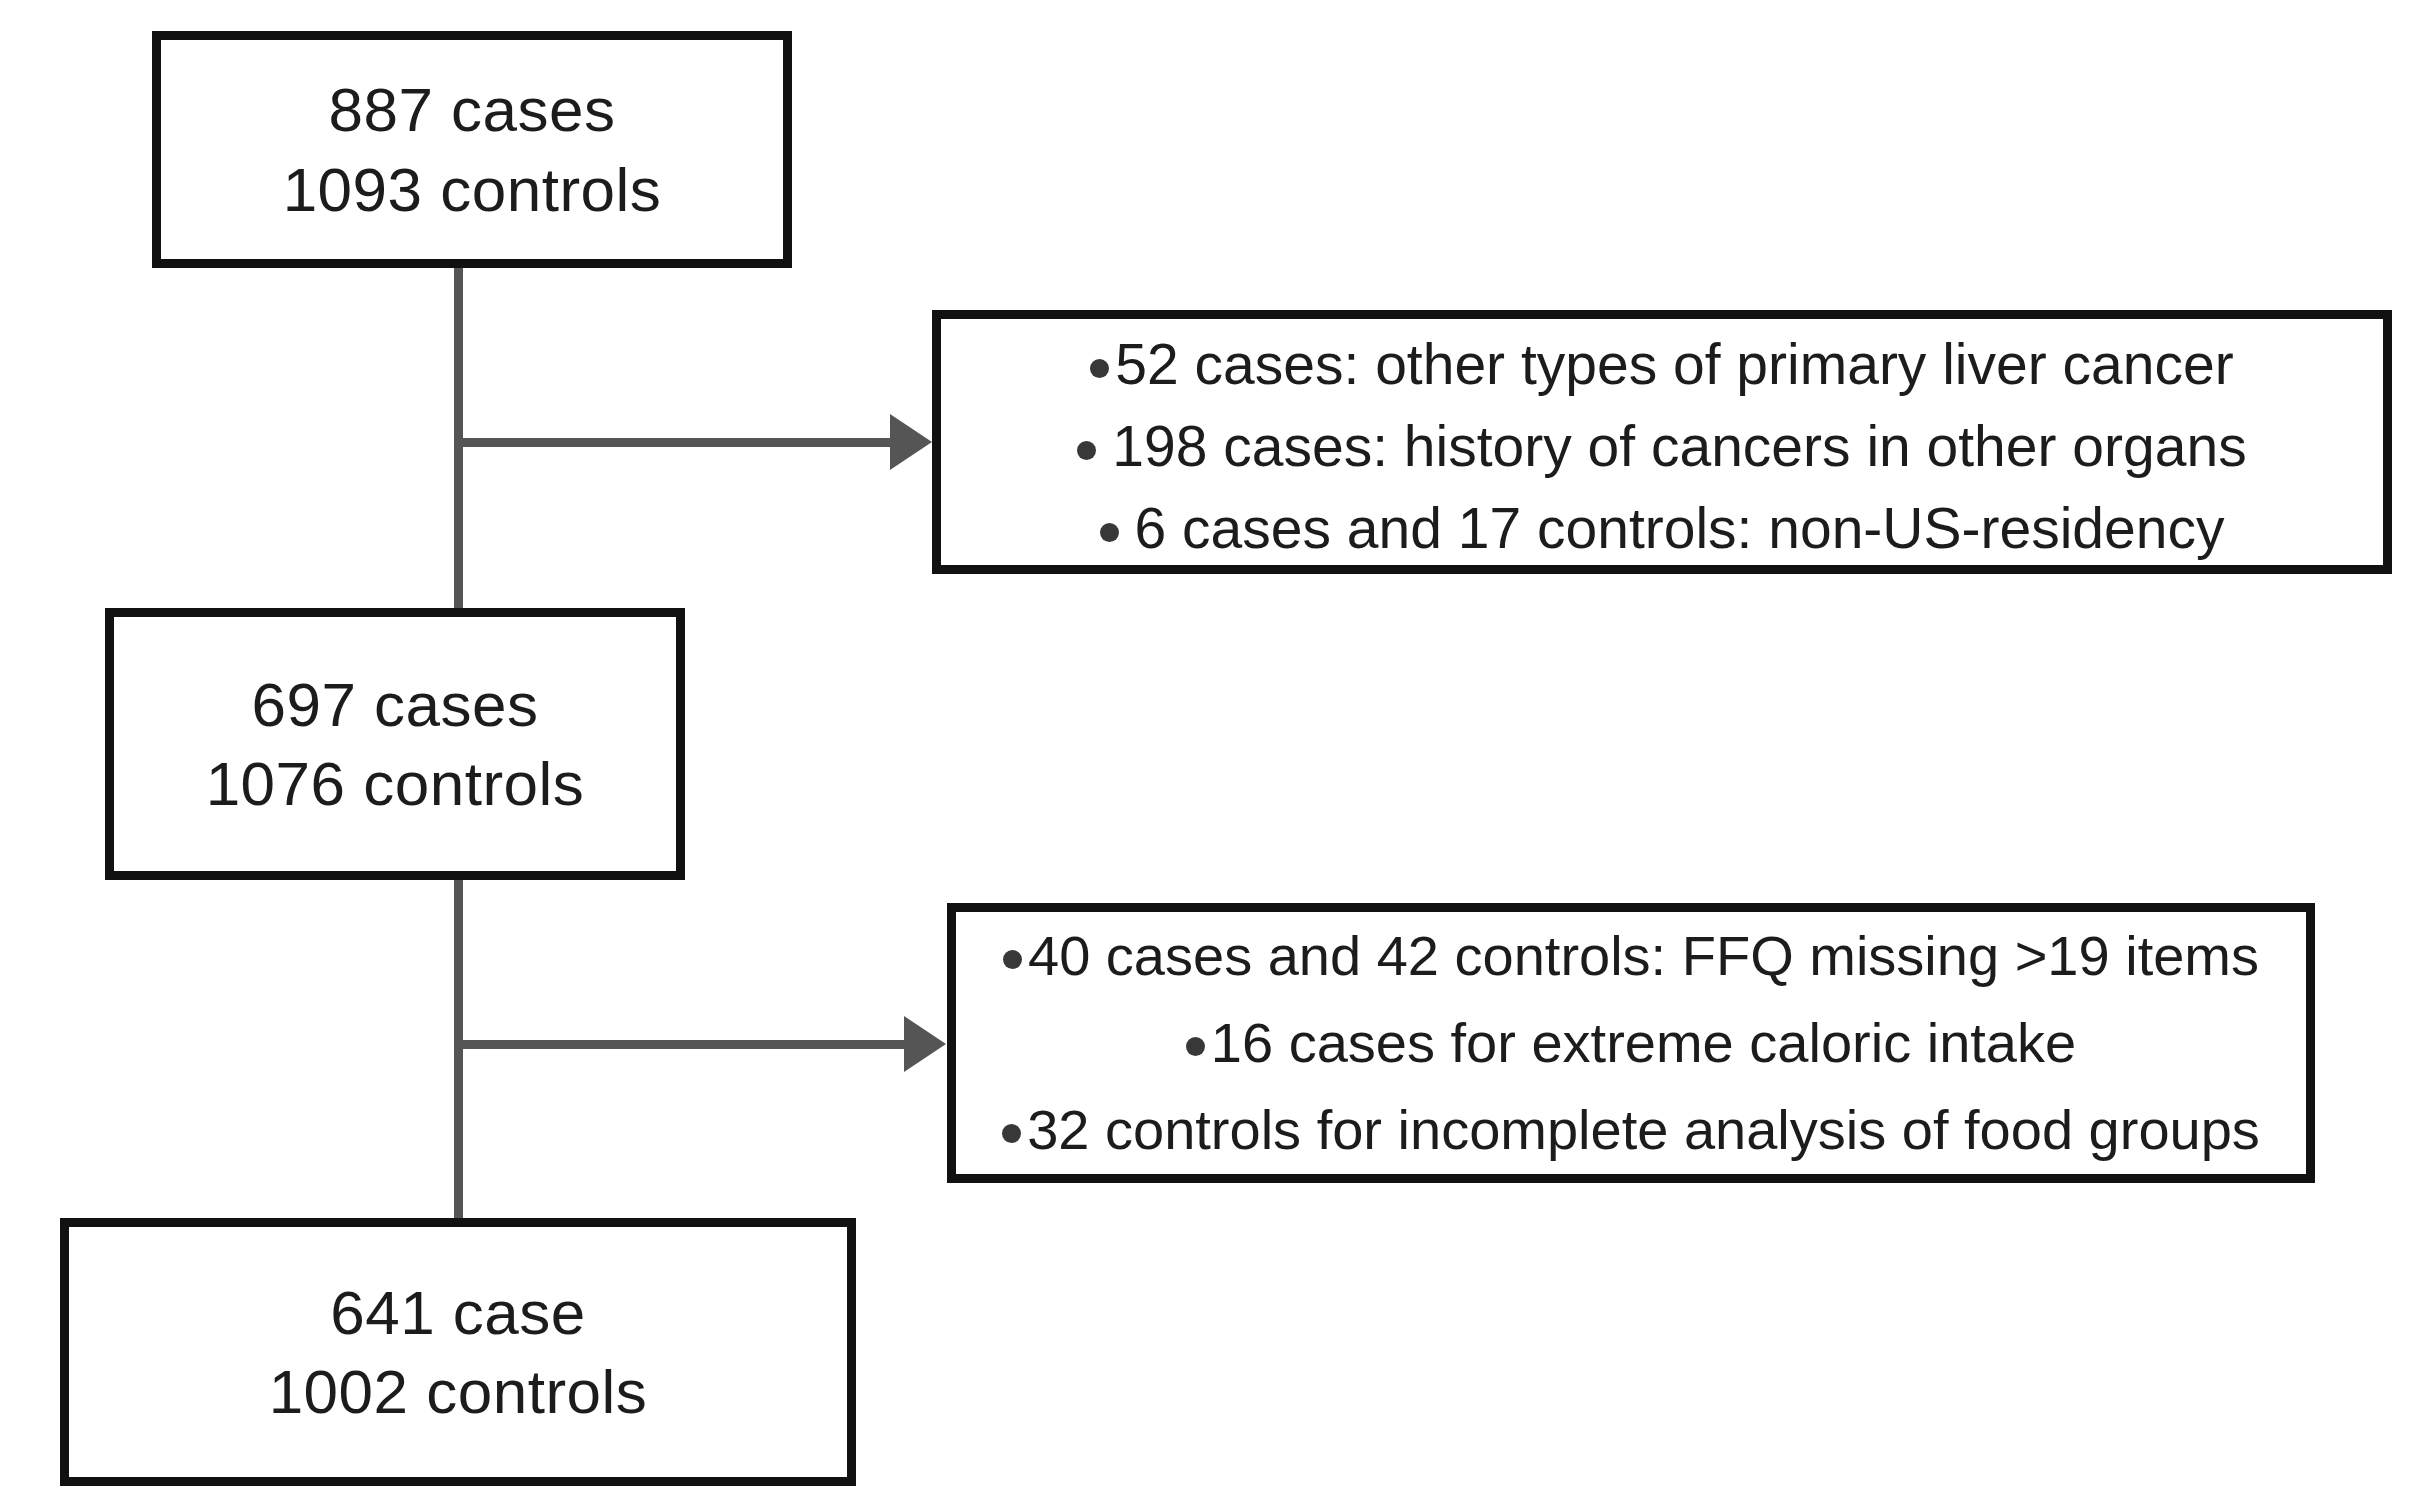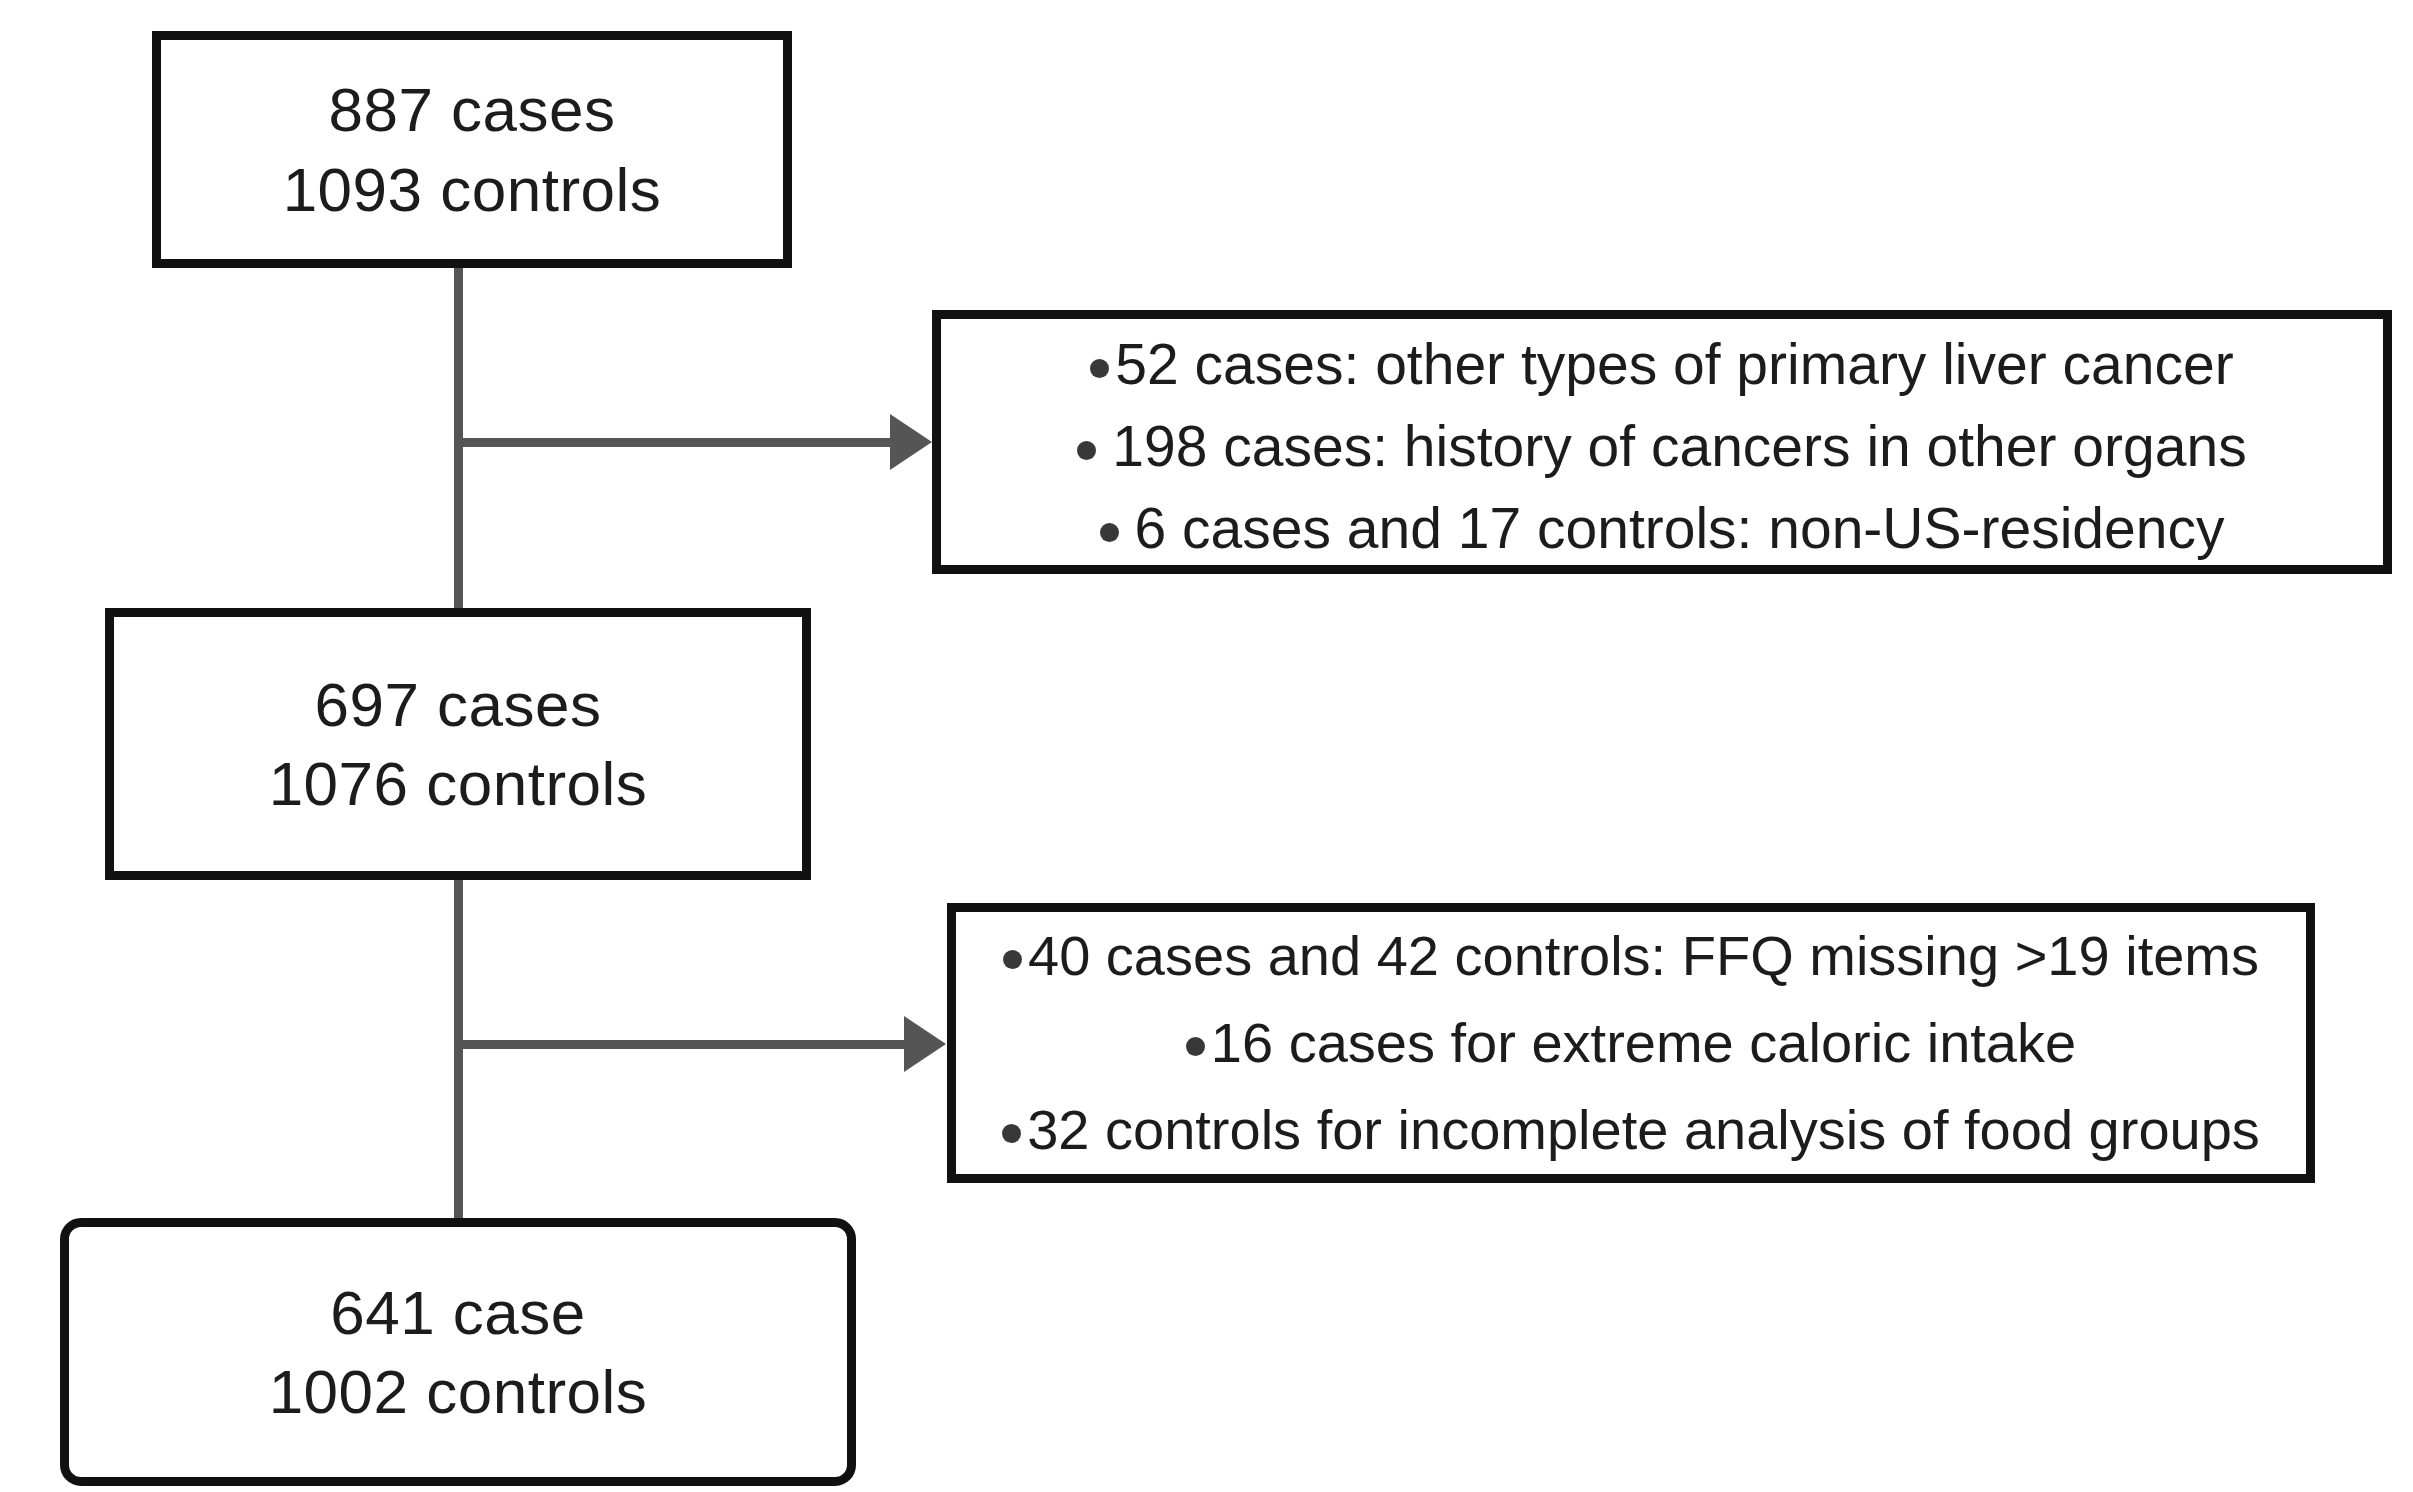--- a/index.html
+++ b/index.html
@@ -34,22 +34,22 @@
   }
   .flow-box .line {
     font-size: 62px;
     line-height: 1.28;
     letter-spacing: 0.5px;
     color: #1c1c1c;
     white-space: nowrap;
   }
 
   #box-cohort-initial { left: 152px;  top: 31px;   width: 640px; height: 237px; }
-  #box-cohort-middle  { left: 105px;  top: 608px;  width: 706px; height: 272px; }
-  #box-cohort-final   { left: 60px;   top: 1218px; width: 796px; height: 268px; border-radius: 21px; }
+  #box-cohort-middle  { left: 105px;  top: 608px;  width: 580px; height: 272px; }
+  #box-cohort-final   { left: 60px;   top: 1218px; width: 796px; height: 268px; }
 
   
   .exclusion-box {
     position: absolute;
     box-sizing: border-box;
     background: #ffffff;
     border: 9px solid #111111;
     display: flex;
     flex-direction: column;
     align-items: center;

